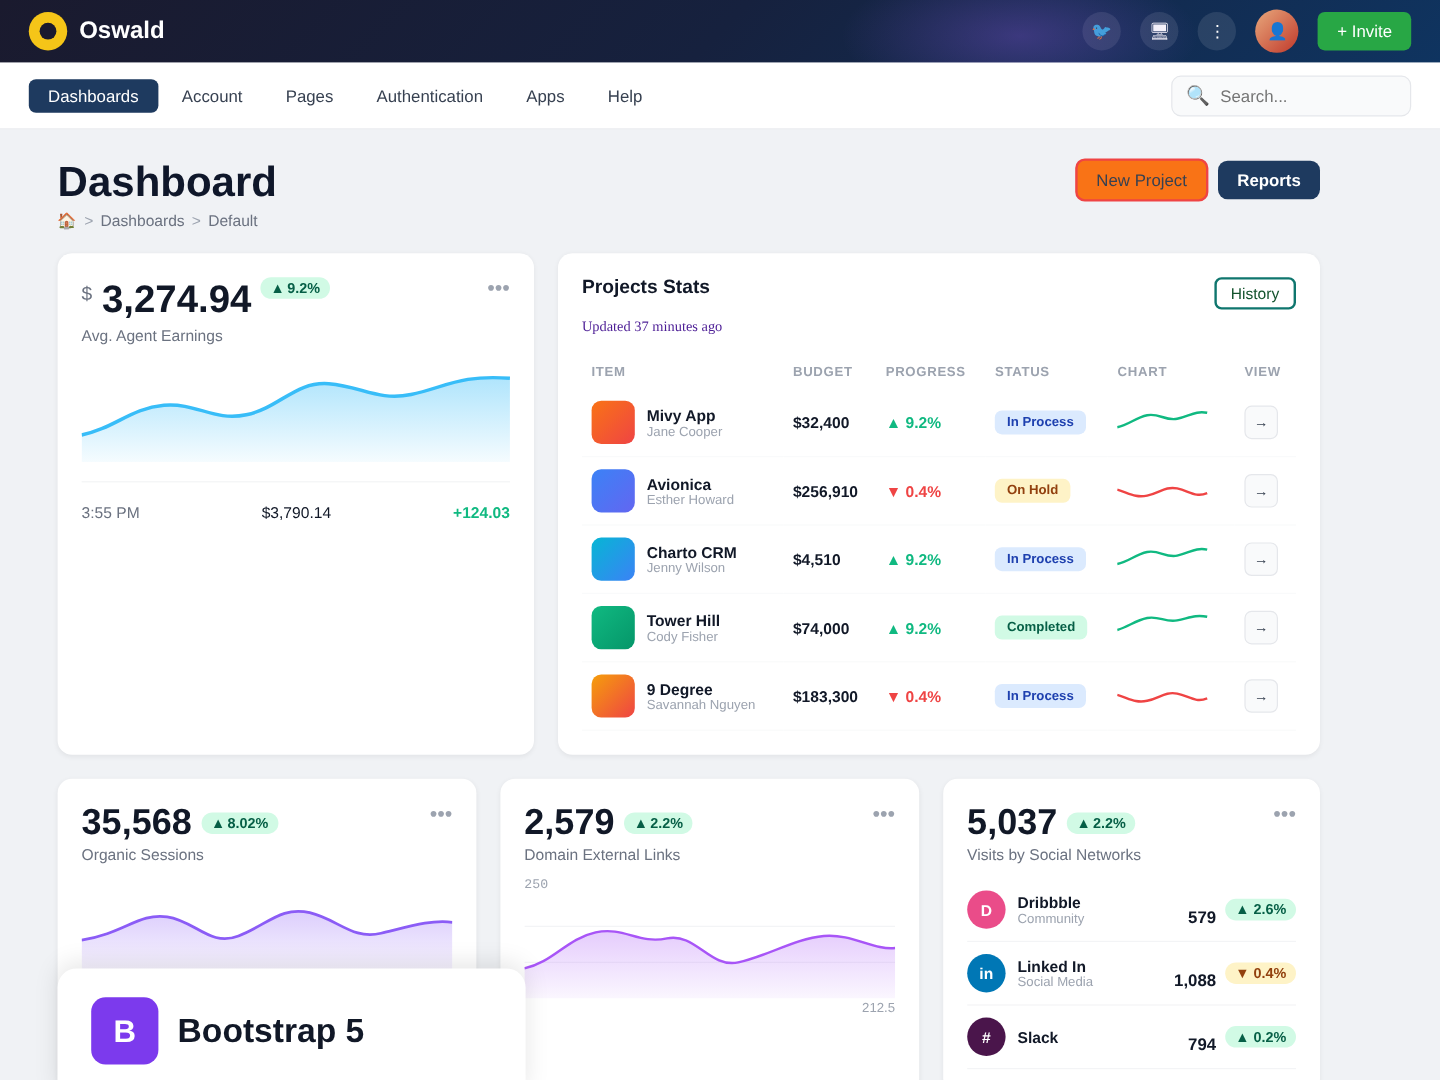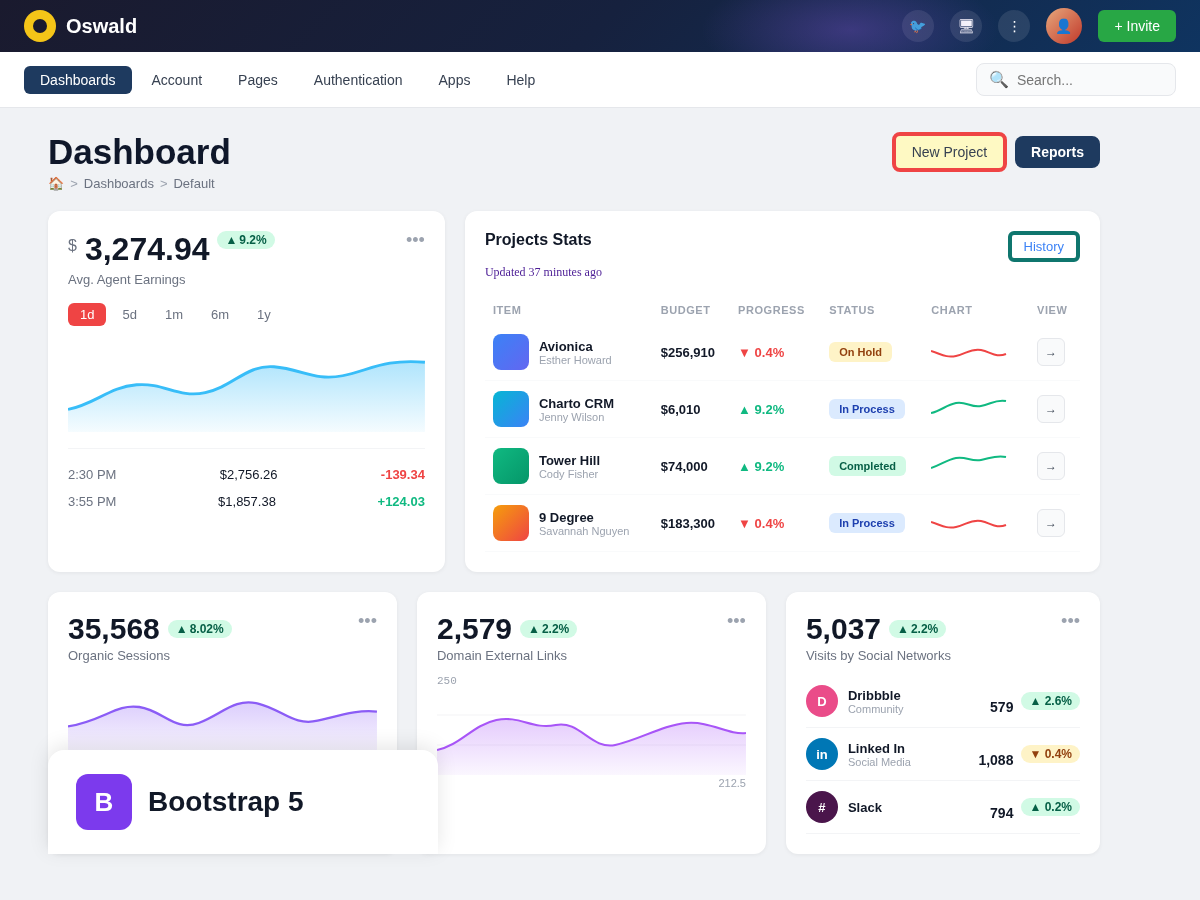--- a/index.html
+++ b/index.html
@@ -166,22 +166,22 @@
       margin-top: 4px;
     }
     .breadcrumb-sep { color: #9ca3af; }
     .page-actions {
       display: flex;
       gap: 8px;
       align-items: center;
     }
     .btn-new-project {
       padding: 8px 16px;
-      border: 4px solid #ef4444;
-      background: #fef9c3;
+      border: 2px solid #ef4444;
+      background: #f97316;
       border-radius: 8px;
       font-size: 14px;
       font-weight: 500;
       color: #374151;
       cursor: pointer;
     }
     .btn-reports {
       padding: 8px 16px;
       background: #1e3a5f;
       color: white;
@@ -297,24 +297,24 @@
     .projects-header {
       display: flex;
       justify-content: space-between;
       align-items: flex-start;
       margin-bottom: 16px;
     }
     .projects-title { font-size: 16px; font-weight: 700; color: #111827; }
     .projects-updated { font-size: 12px; color: #4c1d95; margin-top: 16px; font-family: Liberation Serif, serif; }
     .history-btn {
       padding: 4px 12px;
-      border: 4px solid #0f766e;
+      border: 2px solid #0f766e;
       border-radius: 6px;
       font-size: 13px;
-      color: #3b82f6;
+      color: #14532d;
       cursor: pointer;
       background: white;
     }
 
     .projects-table { width: 100%; border-collapse: collapse; }
     .projects-table th {
       font-size: 11px;
       font-weight: 600;
       color: #9ca3af;
       text-transform: uppercase;
@@ -525,50 +525,38 @@
               <span class="badge-green">
                 <span>▲</span>
                 <span>9.2%</span>
               </span>
             </div>
             <div class="earnings-label">Avg. Agent Earnings</div>
           </div>
           <button class="more-btn">•••</button>
         </div>
 
-        <div class="time-filters">
-          <button class="time-btn active">1d</button>
-          <button class="time-btn">5d</button>
-          <button class="time-btn">1m</button>
-          <button class="time-btn">6m</button>
-          <button class="time-btn">1y</button>
-        </div>
 
         <div class="chart-container">
           <svg viewBox="0 0 260 80" preserveAspectRatio="none">
             <defs>
               <linearGradient id="chartGrad" x1="0" y1="0" x2="0" y2="1">
                 <stop offset="0%" stop-color="#38bdf8" stop-opacity="0.4"></stop>
                 <stop offset="100%" stop-color="#38bdf8" stop-opacity="0.05"></stop>
               </linearGradient>
             </defs>
             <path d="M0,60 C20,55 30,40 50,38 C70,36 80,50 100,45 C120,40 130,20 150,22 C170,24 180,35 200,30 C220,25 230,15 260,18" stroke="#38bdf8" stroke-width="2.5" fill="none"></path>
             <path d="M0,60 C20,55 30,40 50,38 C70,36 80,50 100,45 C120,40 130,20 150,22 C170,24 180,35 200,30 C220,25 230,15 260,18 L260,80 L0,80Z" fill="url(#chartGrad)"></path>
           </svg>
         </div>
 
         <div class="time-entries">
           <div class="time-entry">
-            <span class="time-label">2:30 PM</span>
-            <span class="time-value">$2,756.26</span>
-            <span class="time-change negative">-139.34</span>
-          </div>
-          <div class="time-entry">
             <span class="time-label">3:55 PM</span>
-            <span class="time-value">$1,857.38</span>
+            <span class="time-value">$3,790.14</span>
             <span class="time-change positive">+124.03</span>
           </div>
         </div>
       </div>
 
       <div class="card">
         <div class="projects-header">
           <div>
             <div class="projects-title">Projects Stats</div>
             <div class="projects-updated">Updated 37 minutes ago</div>
@@ -581,20 +569,42 @@
             <tr>
               <th>ITEM</th>
               <th>BUDGET</th>
               <th>PROGRESS</th>
               <th>STATUS</th>
               <th>CHART</th>
               <th>VIEW</th>
             </tr>
           </thead>
           <tbody id="projects-tbody">
+          <tr>
+    <td>
+      <div class="project-info">
+        <div class="project-icon" style="background:linear-gradient(135deg, #f97316, #ef4444);"></div>
+        <div>
+          <div class="project-name">Mivy App</div>
+          <div class="project-person">Jane Cooper</div>
+        </div>
+      </div>
+    </td>
+    <td style="font-weight:600; color:#111827;">$32,400</td>
+    <td style="color:#10b981; font-weight:600;">▲ 9.2%</td>
+    <td><span class="status-badge status-inprocess">In Process</span></td>
+    <td class="chart-mini">
+      <svg viewBox="0 0 80 30" preserveAspectRatio="none">
+        <path d="M0,20 C10,18 15,12 25,10 C35,8 40,15 50,13 C60,11 65,6 75,8" stroke="#10b981" stroke-width="2" fill="none"></path>
+      </svg>
+    </td>
+    <td>
+      <div class="arrow-btn">→</div>
+    </td>
+  </tr>
               <tr>
     <td>
       <div class="project-info">
         <div class="project-icon" style="background:linear-gradient(135deg, #3b82f6, #6366f1);"></div>
         <div>
           <div class="project-name">Avionica</div>
           <div class="project-person">Esther Howard</div>
         </div>
       </div>
     </td>
@@ -613,21 +623,21 @@
               <tr>
     <td>
       <div class="project-info">
         <div class="project-icon" style="background:linear-gradient(135deg, #06b6d4, #3b82f6);"></div>
         <div>
           <div class="project-name">Charto CRM</div>
           <div class="project-person">Jenny Wilson</div>
         </div>
       </div>
     </td>
-    <td style="font-weight:600; color:#111827;">$6,010</td>
+    <td style="font-weight:600; color:#111827;">$4,510</td>
     <td style="color:#10b981; font-weight:600;">▲ 9.2%</td>
     <td><span class="status-badge status-inprocess">In Process</span></td>
     <td class="chart-mini">
       <svg viewBox="0 0 80 30" preserveAspectRatio="none">
         <path d="M0,20 C10,18 15,12 25,10 C35,8 40,15 50,13 C60,11 65,6 75,8" stroke="#10b981" stroke-width="2" fill="none"></path>
       </svg>
     </td>
     <td>
       <div class="arrow-btn">→</div>
     </td>

